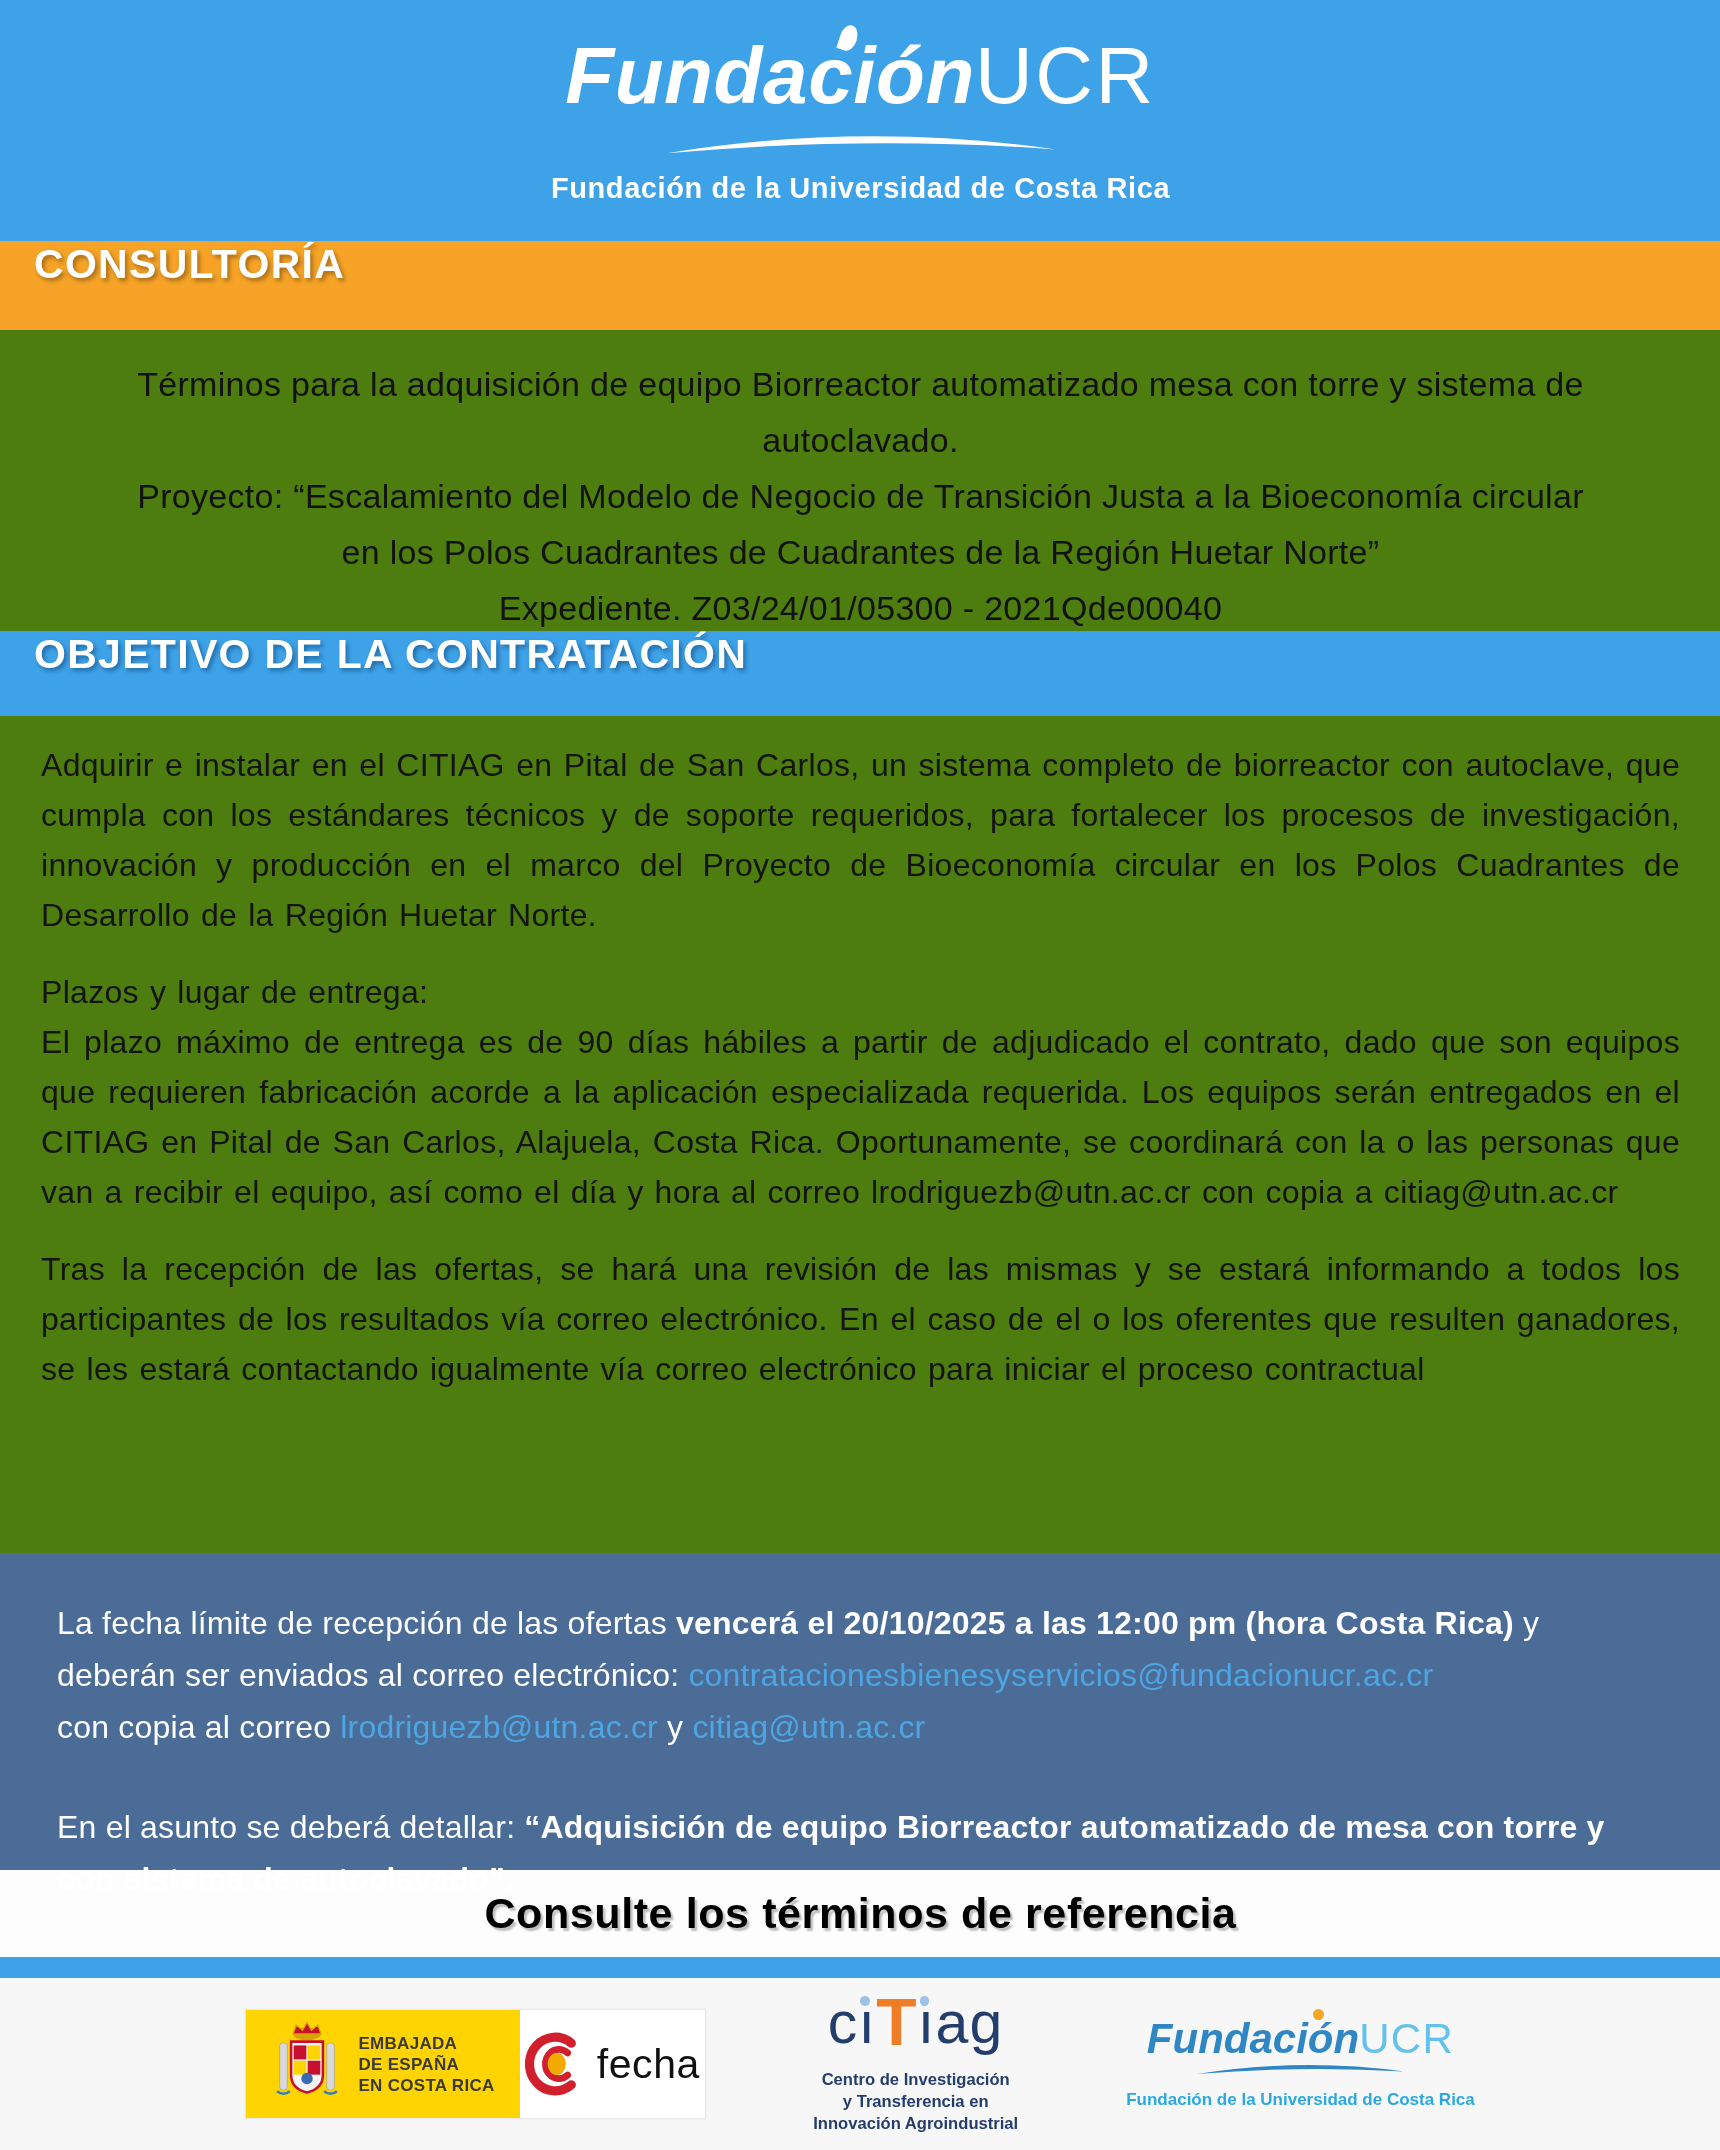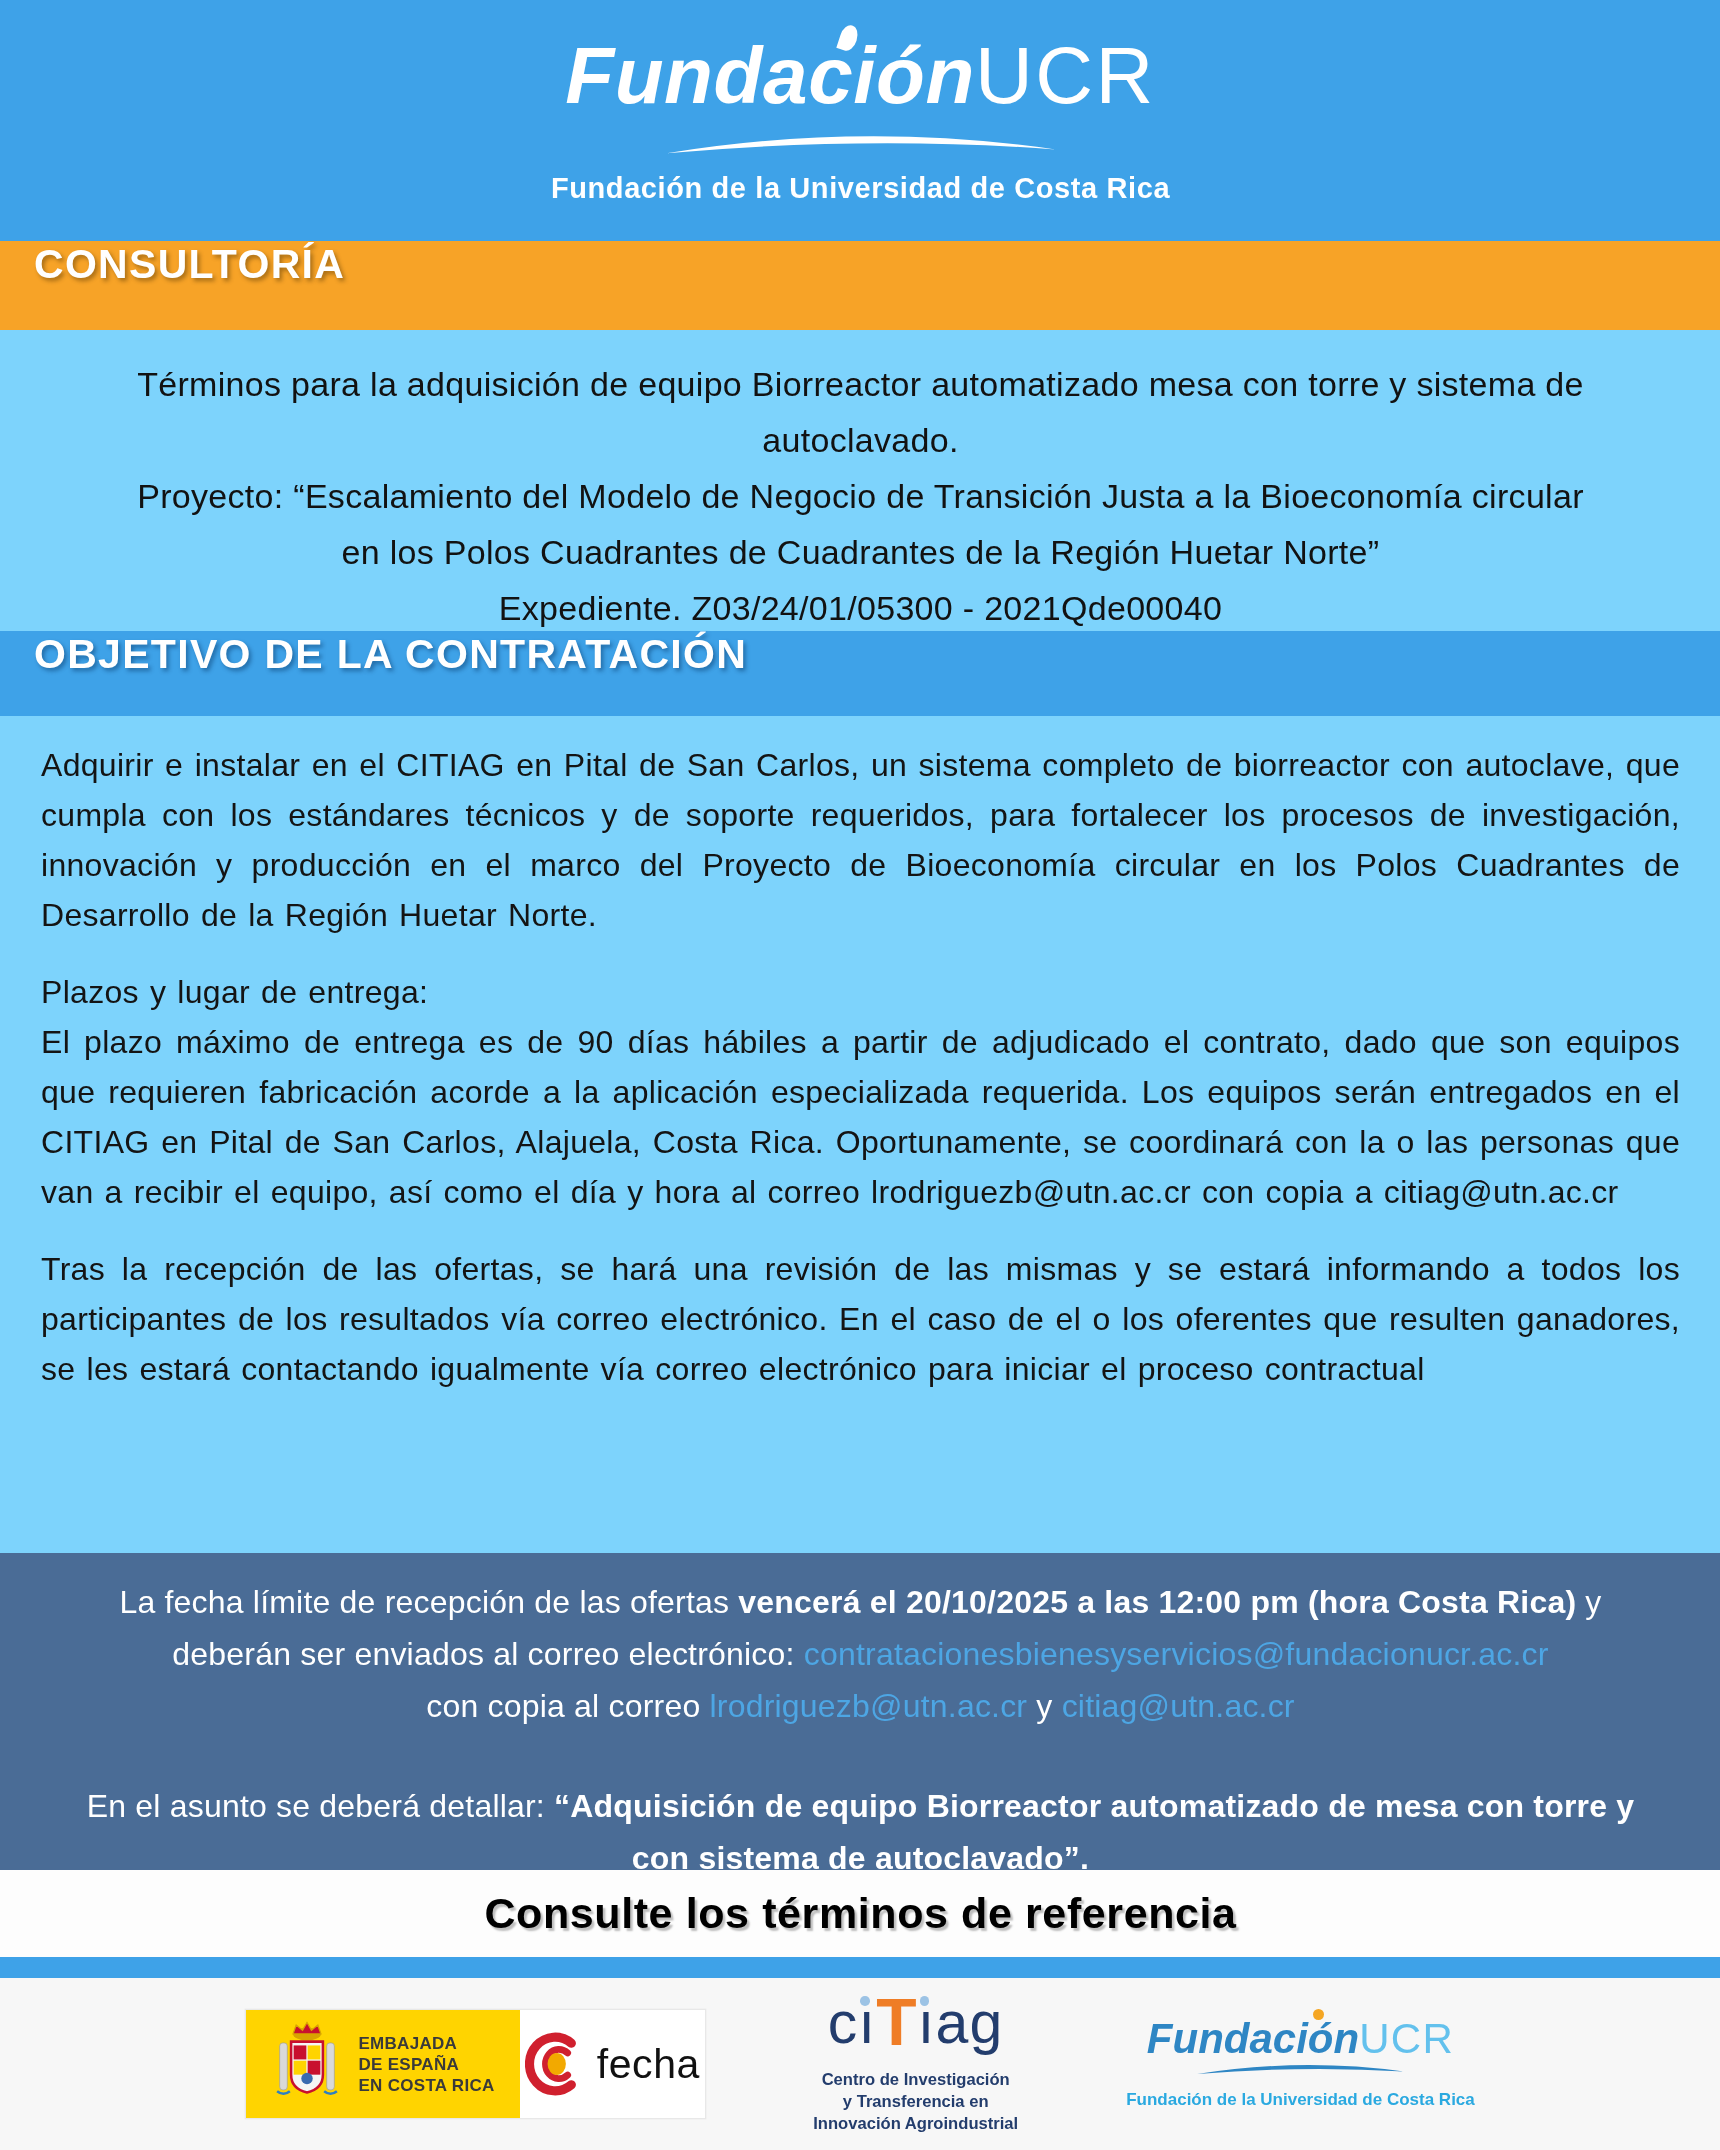--- a/index.html
+++ b/index.html
@@ -1,18 +1,18 @@
 <!DOCTYPE html>
 <html style="font-size:10.2px"><head>
 <meta charset="utf-8">
 <style>
   html,body{margin:0;padding:0;background:#ffffff;}
   .page{
     width:1721px;height:2151px;position:relative;overflow:hidden;
-    font-family:"Liberation Sans",sans-serif;background:#7dd3fc;
+    font-family:"Liberation Sans",sans-serif;background:#4d7c0f;
   }
   
   .top-banner{
     height:241px;background:#3ea2e8;color:#fff;
     display:flex;flex-direction:column;align-items:center;justify-content:center;
   }
   .brand-line{font-size:80px;line-height:1;position:relative;letter-spacing:0.6px;}
   .brand-fundacion{font-style:italic;font-weight:700;}
   .brand-ucr{font-weight:400;letter-spacing:2.5px;}
   .brand-leaf{
@@ -42,21 +42,21 @@
     height:837px;box-sizing:border-box;padding:24px 41px 0 41px;color:#141414;
   }
   .body-section p{
     margin:0 0 27px 0;font-size:32px;line-height:50px;text-align:justify;
     letter-spacing:0.3px;word-spacing:1.9px;
   }
   .body-section p.subhead{margin:23px 0 0 0;text-align:left;}
   
   .deadline-band{
     height:317px;background:#4a6c96;color:#ffffff;box-sizing:border-box;
-    padding:23px 57px 0 57px;text-align:center;
+    padding:44px 57px 0 57px;text-align:left;
   }
   .deadline-band p{margin:0;font-size:32px;line-height:52px;letter-spacing:0.2px;}
   .deadline-band p.subject{margin-top:48px;}
   .deadline-band b{font-weight:700;}
   .deadline-band a{color:#4da6e4;text-decoration:none;cursor:pointer;}
   
   .consult-row{height:87px;display:flex;align-items:center;justify-content:center;background:#fdfdfd;}
   .consult-row h3{
     margin:0;font-size:43px;font-weight:800;color:#000;
     text-shadow:2.5px 2.5px 1.9px rgba(0,0,0,0.25);letter-spacing:0.6px;

